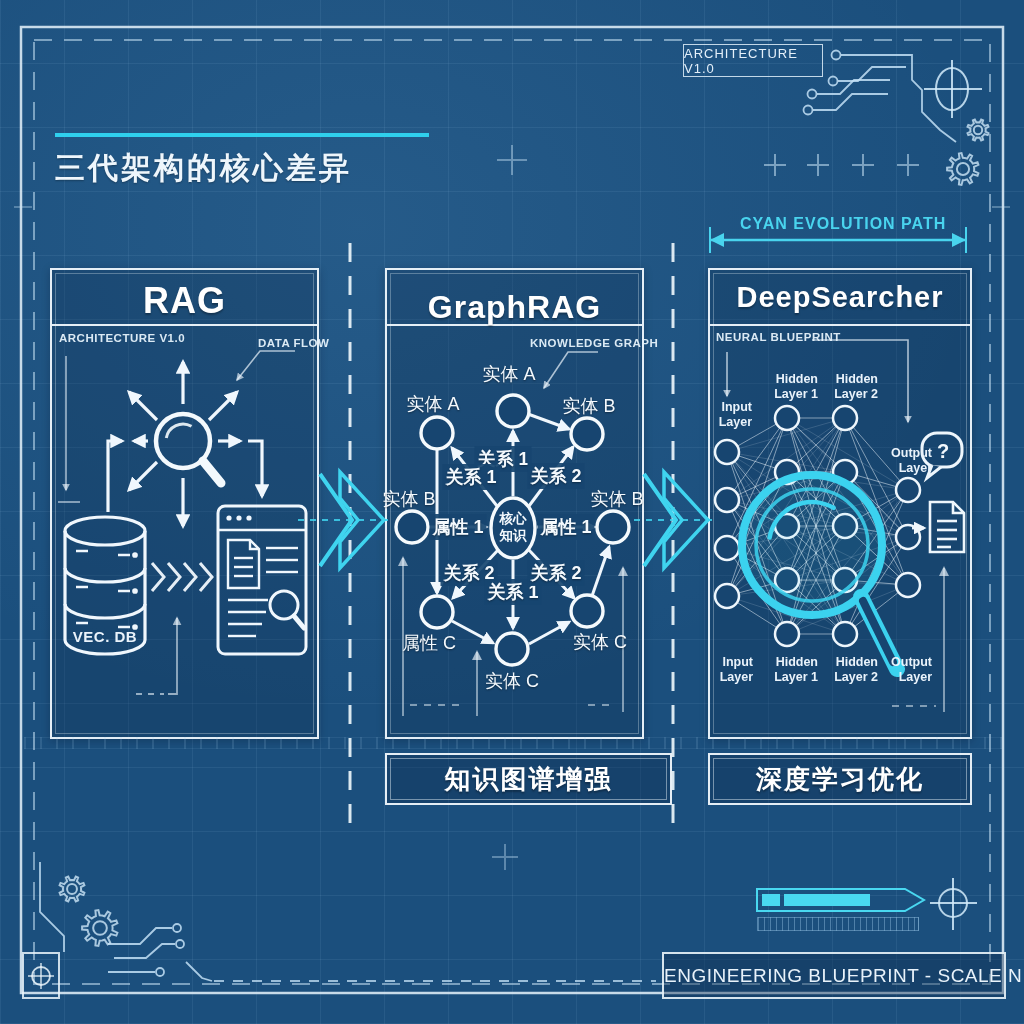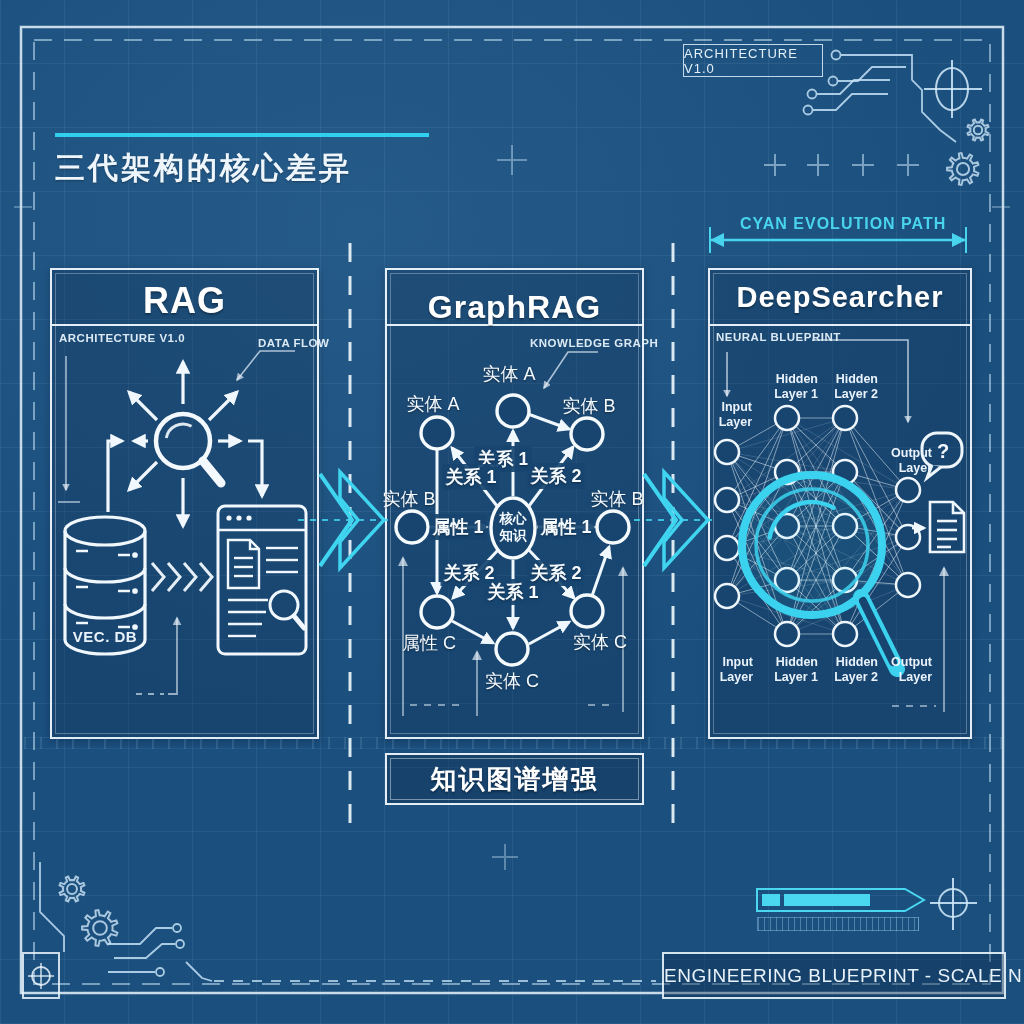--- a/index.html
+++ b/index.html
@@ -435,22 +435,25 @@
     <div class="panel-header">
       <span style="font-size:32px;margin-top:20px;">GraphRAG</span>
     </div>
   </div>
   <div class="panel" style="left:708px;top:268px;width:260px;height:467px;">
     <div class="panel-header">
       <span style="font-size:29px;">DeepSearcher</span>
     </div>
   </div>
 
-  <div class="cap" style="left:385px;top:753px;width:255px;height:48px;">
+  <div class="cap" style="left:385px;top:753px;width:255px;height:48px;padding-left:28px;">
     <span>知识图谱增强</span>
+    </div>
+  <div class="cap" style="left:708px;top:753px;width:260px;height:48px;">
+    <span>深度学习优化</span>
     </div>
 
   <div class="txt small-lbl" style="left:59px;top:332px;">ARCHITECTURE V1.0</div>
   <div class="txt small-lbl" style="left:258px;top:337px;">DATA FLOW</div>
   <div class="txt vecdb">VEC. DB</div>
 
   <div class="txt small-lbl" style="left:530px;top:337px;width:105px;text-align:right;">KNOWLEDGE GRAPH</div>
   <div class="txt node-lbl" style="left:509px;top:374px;">实体 A</div>
   <div class="txt node-lbl" style="left:433px;top:404px;">实体 A</div>
   <div class="txt node-lbl" style="left:589px;top:406px;">实体 B</div>

